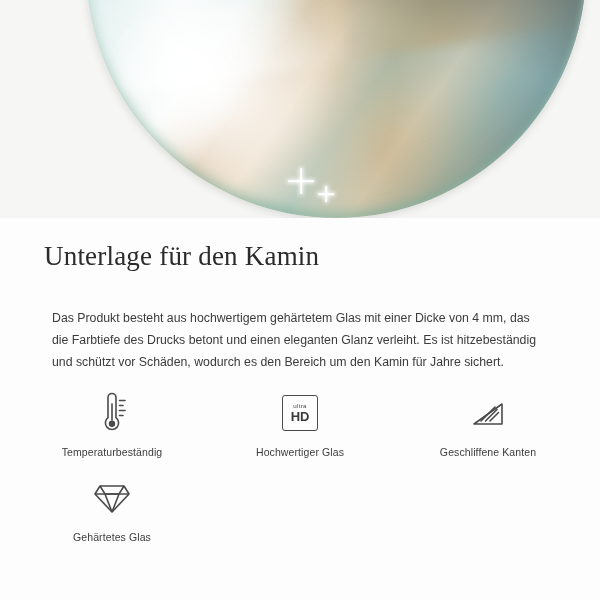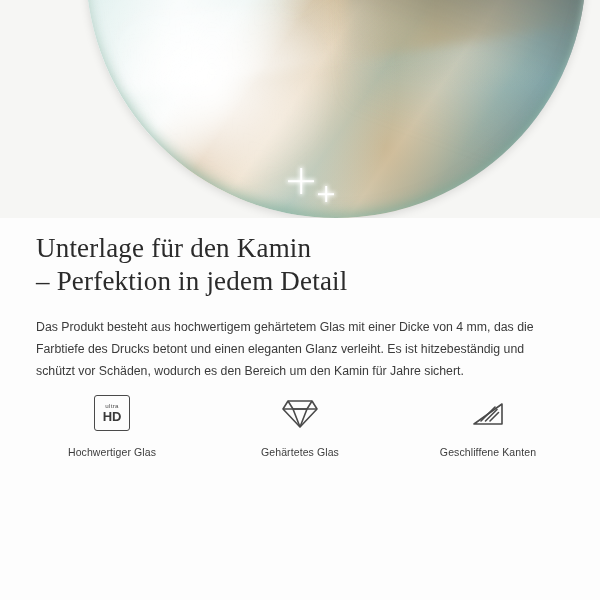--- a/index.html
+++ b/index.html
@@ -152,28 +152,28 @@
     top: 218px;
     width: 600px;
   }
 
   .headline {
     font-family: "Liberation Serif", serif;
     font-size: 27px;
     line-height: 33px;
     color: #2b2b2b;
     font-weight: 400;
-    margin: 0;
+    margin: 8px;
     padding: 14px 36px 0 36px;
     letter-spacing: 0.2px;
   }
   .headline .line2 { display: block; }
 
   .body-copy {
-    margin: 0;
+    margin: 16px;
     padding: 18px 42px 0 36px;
     font-size: 12.3px;
     line-height: 22px;
     color: #3b3b3b;
   }
 
   
   .features {
     position: absolute;
     left: 0;
@@ -250,60 +250,73 @@
       <div class="edge"></div>
     </div>
     <div class="sparkle sparkle-1"></div>
     <div class="sparkle sparkle-2"></div>
   </div>
 
   <div class="content">
 
     <h1 class="headline">
       <span>Unterlage für den Kamin</span>
-      <span class="line2">– Perfektion in jedem Detail</span>
     </h1>
 
     <p class="body-copy">Das Produkt besteht aus hochwertigem gehärtetem Glas mit einer Dicke von 4 mm, das die Farbtiefe des Drucks betont und einen eleganten Glanz verleiht. Es ist hitzebeständig und schützt vor Schäden, wodurch es den Bereich um den Kamin für Jahre sichert.</p>
 
     <div class="features">
 
+      <div class="feature">
+        <div class="feature-icon">
+          <svg width="40" height="46" viewBox="0 0 40 46" fill="none" stroke="#4a4a4a" stroke-width="1.6" stroke-linecap="round">
+            <path d="M16 7.5a4 4 0 0 1 8 0v20.2a6.6 6.6 0 1 1-8 0z"></path>
+            <line x1="20" y1="14" x2="20" y2="30"></line>
+            <circle cx="20" cy="33.8" r="3.2" fill="#4a4a4a" stroke="none"></circle>
+            <line x1="27.5" y1="10.5" x2="33" y2="10.5"></line>
+            <line x1="27.5" y1="15.5" x2="31" y2="15.5"></line>
+            <line x1="27.5" y1="20.5" x2="33" y2="20.5"></line>
+            <line x1="27.5" y1="25.5" x2="31" y2="25.5"></line>
+          </svg>
+        </div>
+        <div class="feature-label">Temperaturbeständig</div>
+      </div>
 
       <div class="feature">
         <div class="feature-icon">
           <div class="hd-badge">
             <span class="ultra">ultra</span>
             <span class="hd">HD</span>
           </div>
         </div>
         <div class="feature-label">Hochwertiger Glas</div>
       </div>
 
+
+      <div class="feature">
+        <div class="feature-icon">
+          <svg width="44" height="38" viewBox="0 0 44 38" fill="none" stroke="#4a4a4a" stroke-width="1.6" stroke-linecap="round" stroke-linejoin="round">
+            <path d="M8 30 H36 V10 Z"></path>
+            <line x1="15" y1="27" x2="29" y2="13"></line>
+            <line x1="19.5" y1="27" x2="31" y2="15.5"></line>
+            <line x1="24" y1="27" x2="32.5" y2="18.5"></line>
+          </svg>
+        </div>
+        <div class="feature-label">Geschliffene Kanten</div>
+      </div>
 
       <div class="feature">
         <div class="feature-icon">
           <svg width="44" height="40" viewBox="0 0 44 40" fill="none" stroke="#4a4a4a" stroke-width="1.6" stroke-linejoin="round">
             <path d="M10 8 H34 L39 16 L22 34 L5 16 Z"></path>
             <path d="M5 16 H39"></path>
             <path d="M10 8 L15 16 L22 34"></path>
             <path d="M34 8 L29 16 L22 34"></path>
             <path d="M15 16 H29"></path>
           </svg>
         </div>
         <div class="feature-label">Gehärtetes Glas</div>
       </div>
 
-      <div class="feature">
-        <div class="feature-icon">
-          <svg width="44" height="38" viewBox="0 0 44 38" fill="none" stroke="#4a4a4a" stroke-width="1.6" stroke-linecap="round" stroke-linejoin="round">
-            <path d="M8 30 H36 V10 Z"></path>
-            <line x1="15" y1="27" x2="29" y2="13"></line>
-            <line x1="19.5" y1="27" x2="31" y2="15.5"></line>
-            <line x1="24" y1="27" x2="32.5" y2="18.5"></line>
-          </svg>
-        </div>
-        <div class="feature-label">Geschliffene Kanten</div>
-      </div>
-
 
     </div>
   </div>
 </div>
 
 </body></html>

